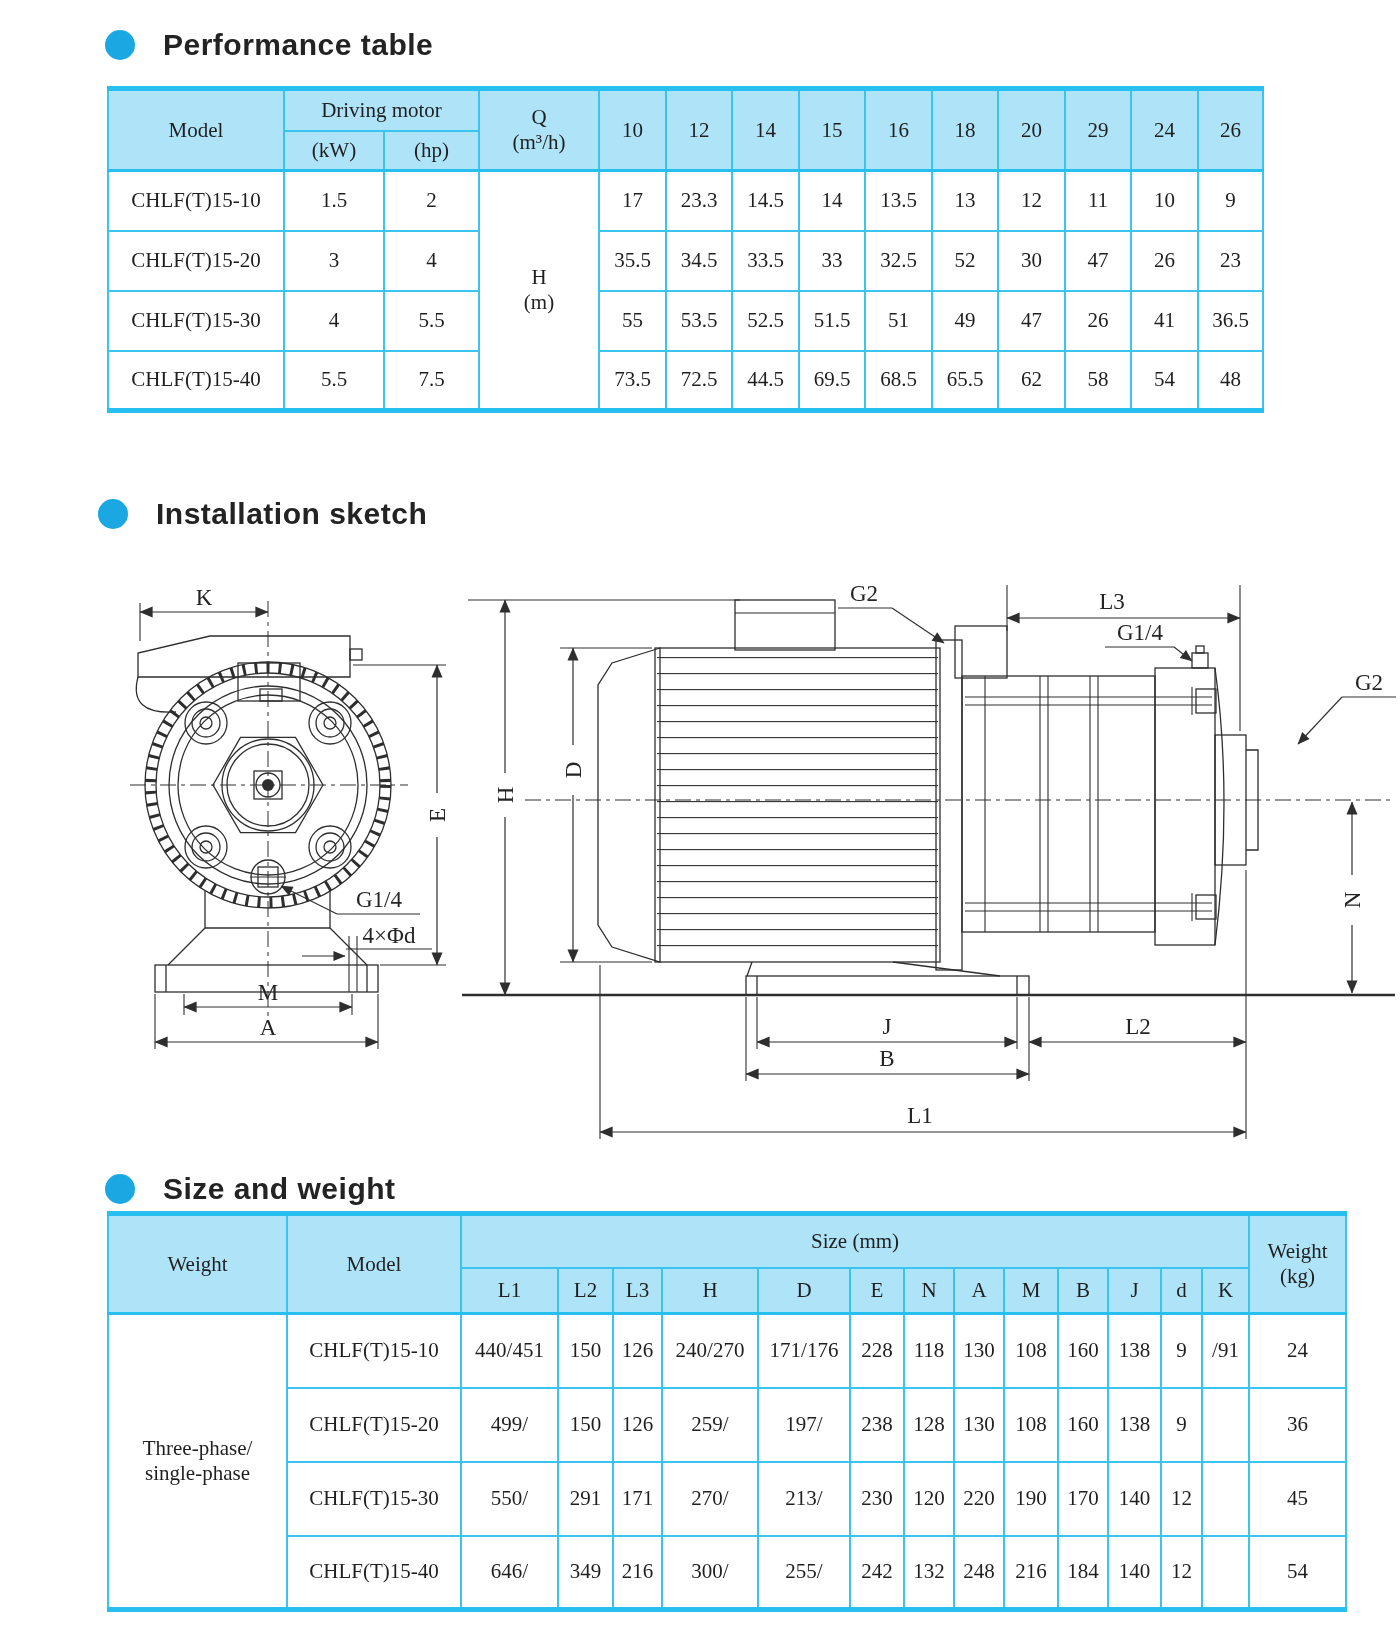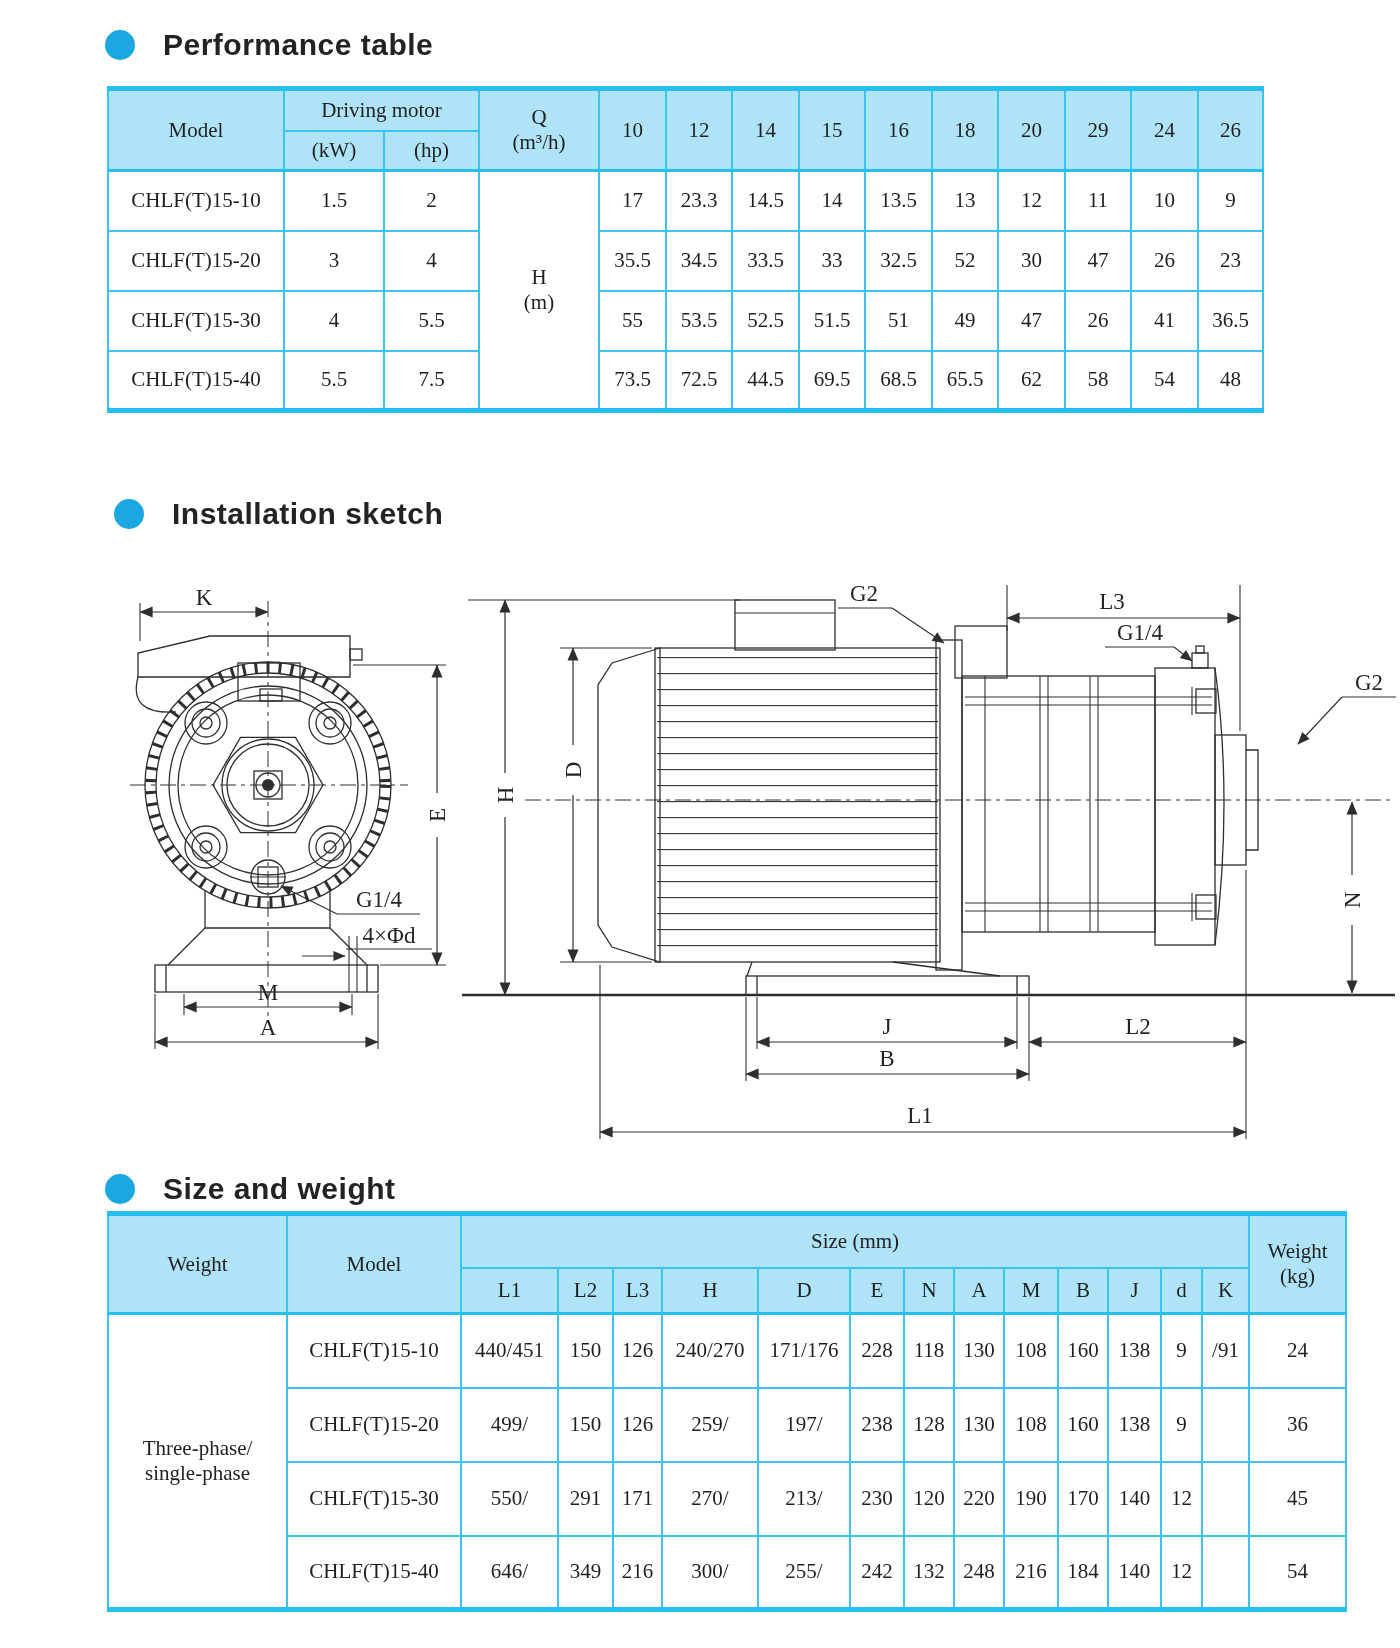--- a/index.html
+++ b/index.html
@@ -137,21 +137,21 @@
     <td>68.5</td>
     <td>65.5</td>
     <td>62</td>
     <td>58</td>
     <td>54</td>
     <td>48</td>
   </tr>
 </tbody>
   </table>
 
-<div class="abs sec-head" style="left:114px;top:497px;">
+<div class="abs sec-head" style="left:98px;top:497px;">
   <span class="dot"></span>
   <span class="sec-title">Installation sketch</span>
 </div>
 
 <div class="abs" style="left:0;top:545px;width:1400px;height:600px;">
 <svg width="1400" height="600" viewBox="0 0 1400 600">
   <defs>
     <marker id="arr" viewBox="0 0 12 12" refX="11" refY="6" markerWidth="12" markerHeight="12" orient="auto-start-reverse">
       <path d="M0.5,1.4 L11.5,6 L0.5,10.6 Z" fill="#2e2e2e"></path>
     </marker>

